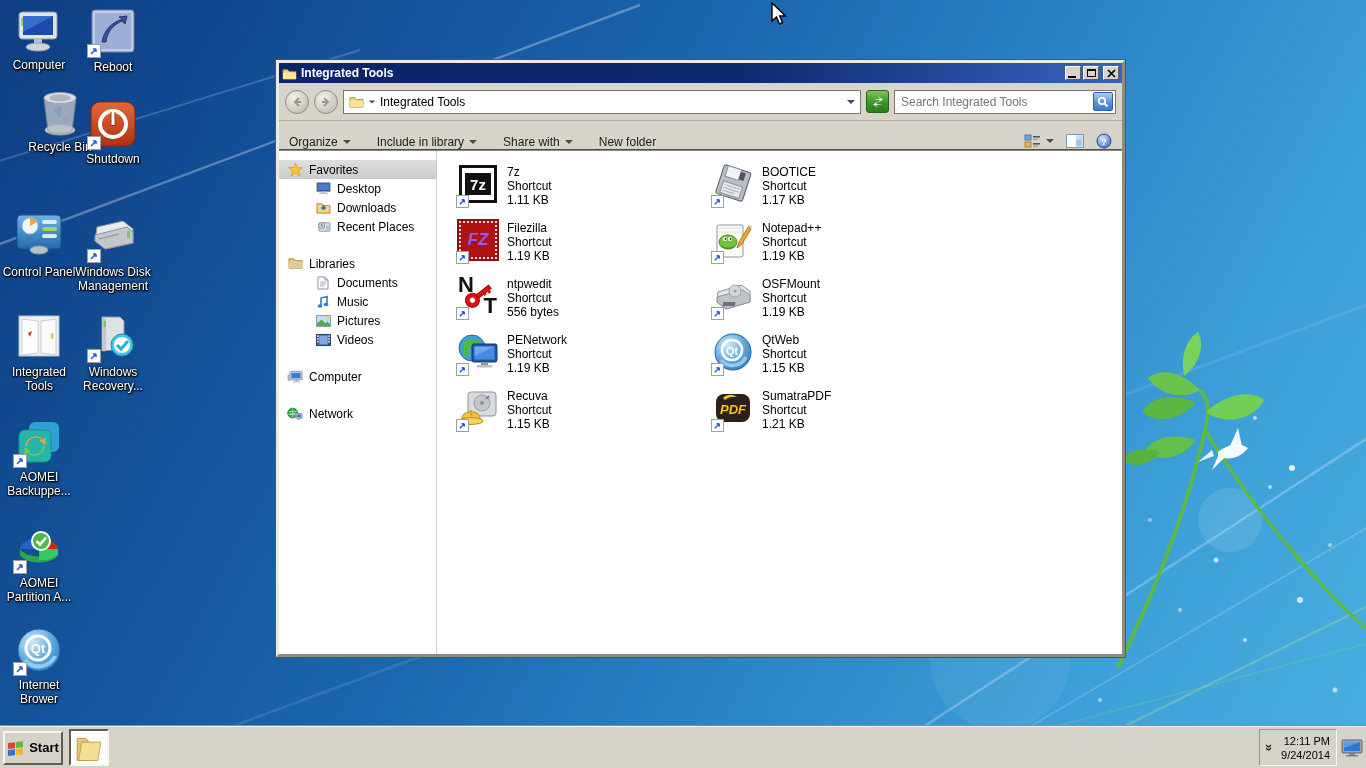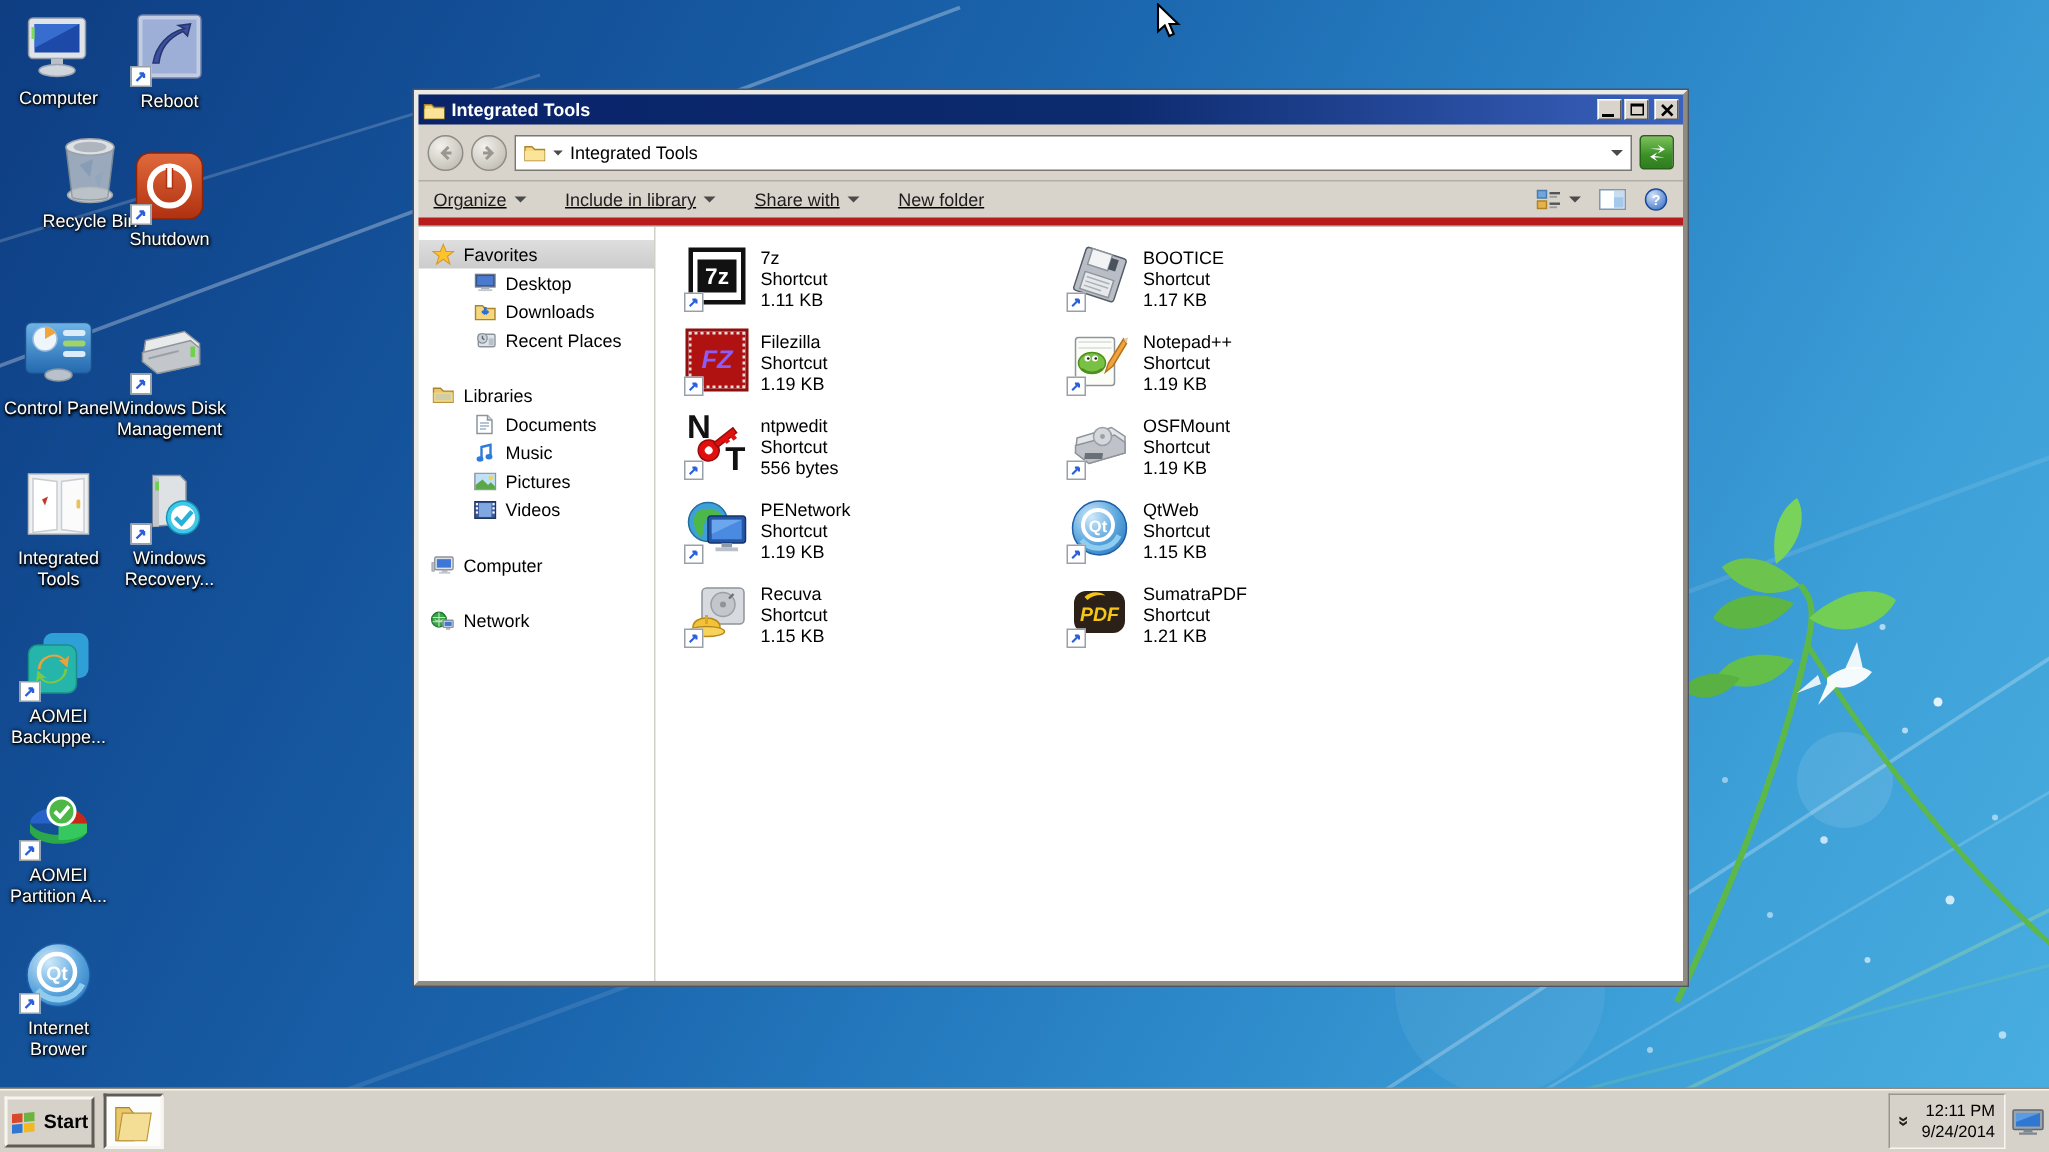--- a/index.html
+++ b/index.html
@@ -54,22 +54,22 @@
     display:flex; align-items:center; justify-content:center; cursor:pointer; }
   .searchbox { width:222px; height:24px; background:#fff; border:1px solid #7a776f;
     display:flex; align-items:center; padding:0 2px 0 6px; }
   .searchbox input { flex:1; border:none; outline:none; font-family:"Liberation Sans",sans-serif;
     font-size:12px; color:#222; background:transparent; }
   .search-btn { width:20px; height:19px; border-radius:2px;
     background:linear-gradient(#aecff2,#5b93d8 55%,#3f7ad0); border:1px solid #2d5fae;
     display:flex; align-items:center; justify-content:center; cursor:pointer; }
 
   
-  .toolbar { flex:0 0 29px; display:flex; align-items:center; padding:0 10px; gap:26px;
-    border-bottom:5px solid #b91c1c;text-decoration:underline; }
+  .toolbar { flex:0 0 29px; display:flex; align-items:flex-end; padding:0 10px; gap:26px;
+    border-bottom:1px solid #b91c1c; }
   .tb-item { display:flex; align-items:center; gap:5px; color:#1c1c1c; cursor:pointer; }
   .toolbar-spacer { flex:1; }
   .tb-icons { display:flex; align-items:center; gap:12px; }
 
   
   .content { flex:1; display:flex; background:#fff; border-top:1px solid #8f8b80; min-height:0; }
   .sidebar { flex:0 0 158px; padding-top:9px; border-right:1px solid #d2cfc8; overflow:hidden; }
   .sb-row { height:19px; display:flex; align-items:center; gap:6px; padding-left:8px; cursor:pointer; }
   .sb-row.child { padding-left:36px; }
   .sb-row.selected { background:linear-gradient(#dedede,#cccccc); }
@@ -398,20 +398,29 @@
       <span class="caret" style="transform:scale(0.8);"></span>
       <span class="addr-text">Integrated Tools</span>
       <span class="caret"></span>
     </div>
     <span class="refresh-btn">
       <svg width="14" height="12" viewBox="0 0 14 12">
         <path d="M2 4 H9 L7 1.5 L12 4.5 L7 7.5 L9 5" fill="#fff" transform="translate(0,-1)"></path>
         <path d="M12 8 H5 L7 10.5 L2 7.5 L7 4.5 L5 7" fill="#fff" transform="translate(0,1)"></path>
       </svg>
     </span>
+    <div class="searchbox">
+      <input type="text" placeholder="Search Integrated Tools" style="">
+      <span class="search-btn">
+        <svg width="12" height="12" viewBox="0 0 12 12">
+          <circle cx="5" cy="5" r="3.2" fill="none" stroke="#fff" stroke-width="1.7"></circle>
+          <path d="M7.5 7.5 L10.5 10.5" stroke="#fff" stroke-width="1.9"></path>
+        </svg>
+      </span>
+    </div>
   </div>
 
   <div class="toolbar">
     <span class="tb-item">
       <span>Organize</span>
       <span class="caret"></span>
     </span>
     <span class="tb-item">
       <span>Include in library</span>
       <span class="caret"></span>

